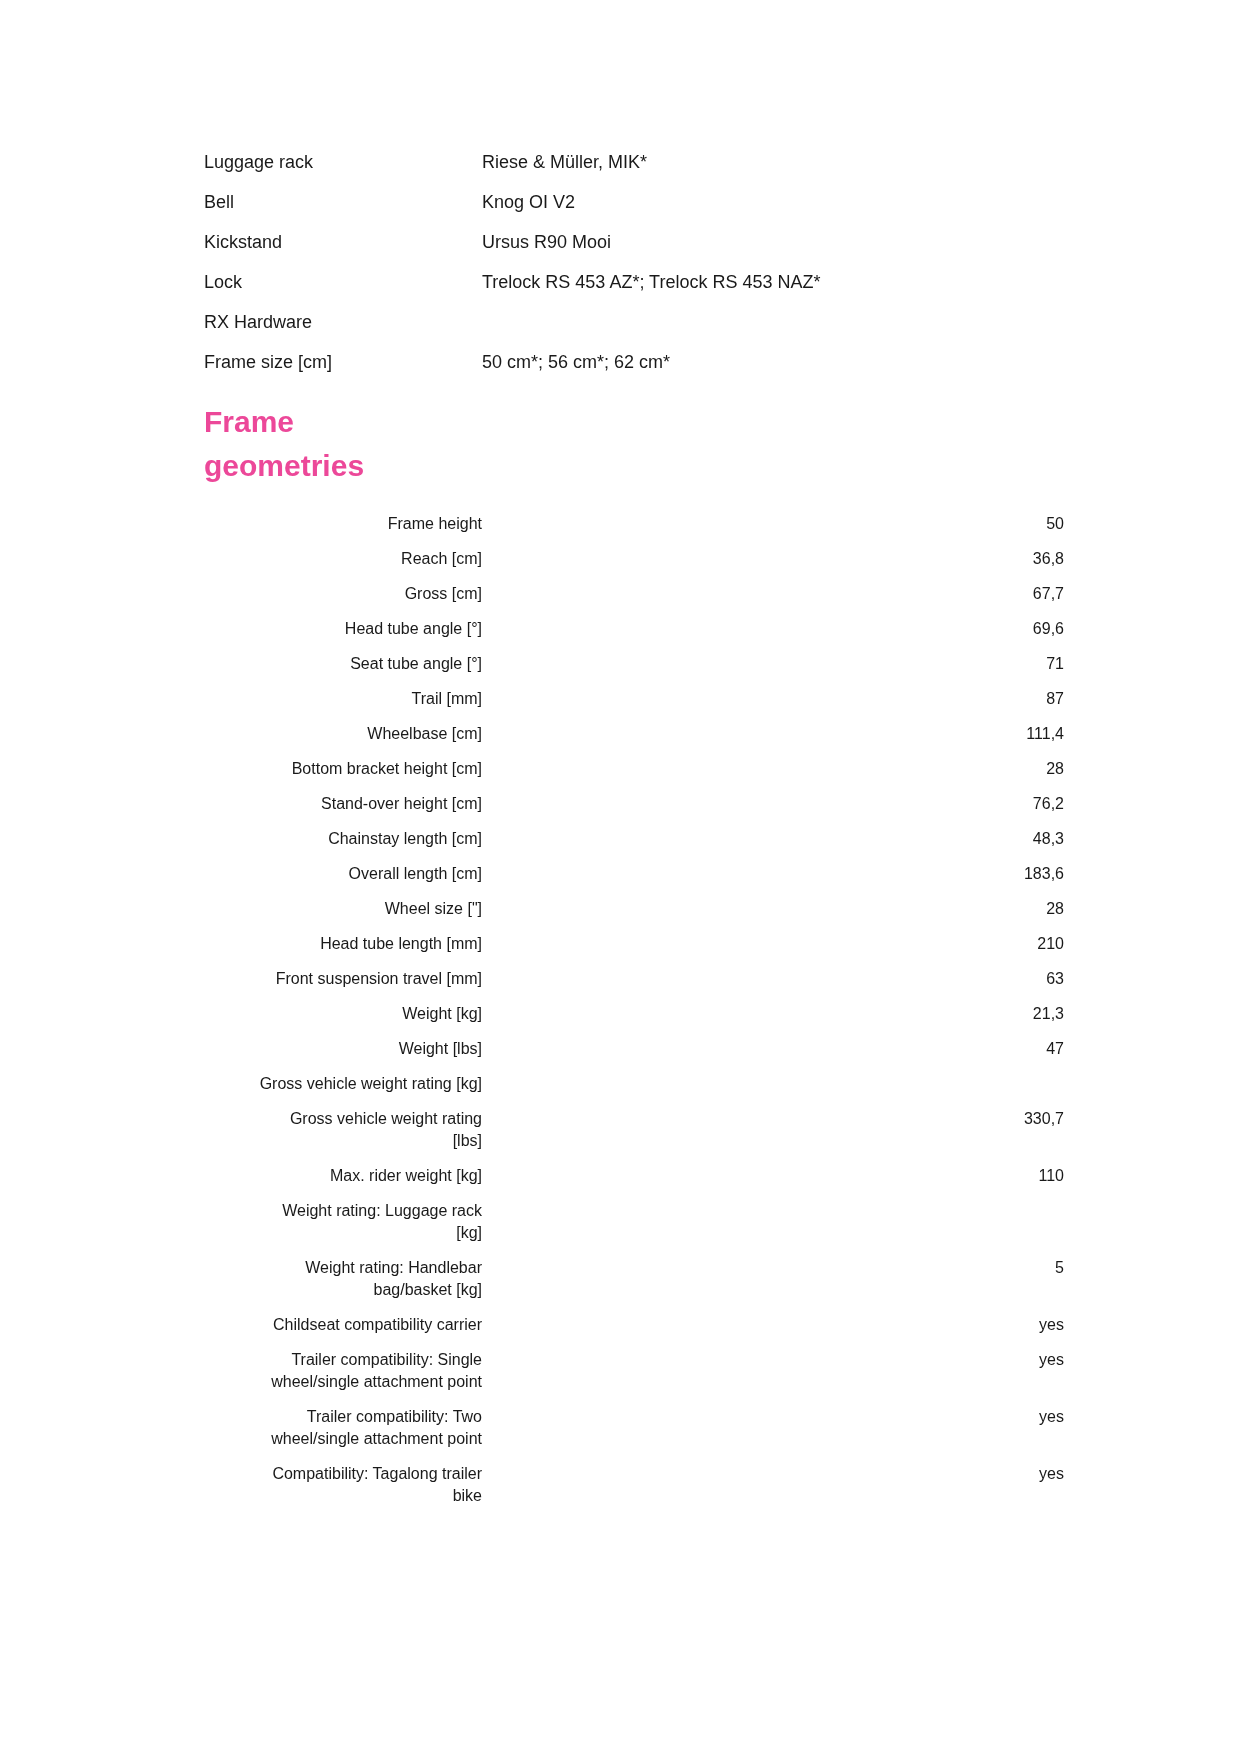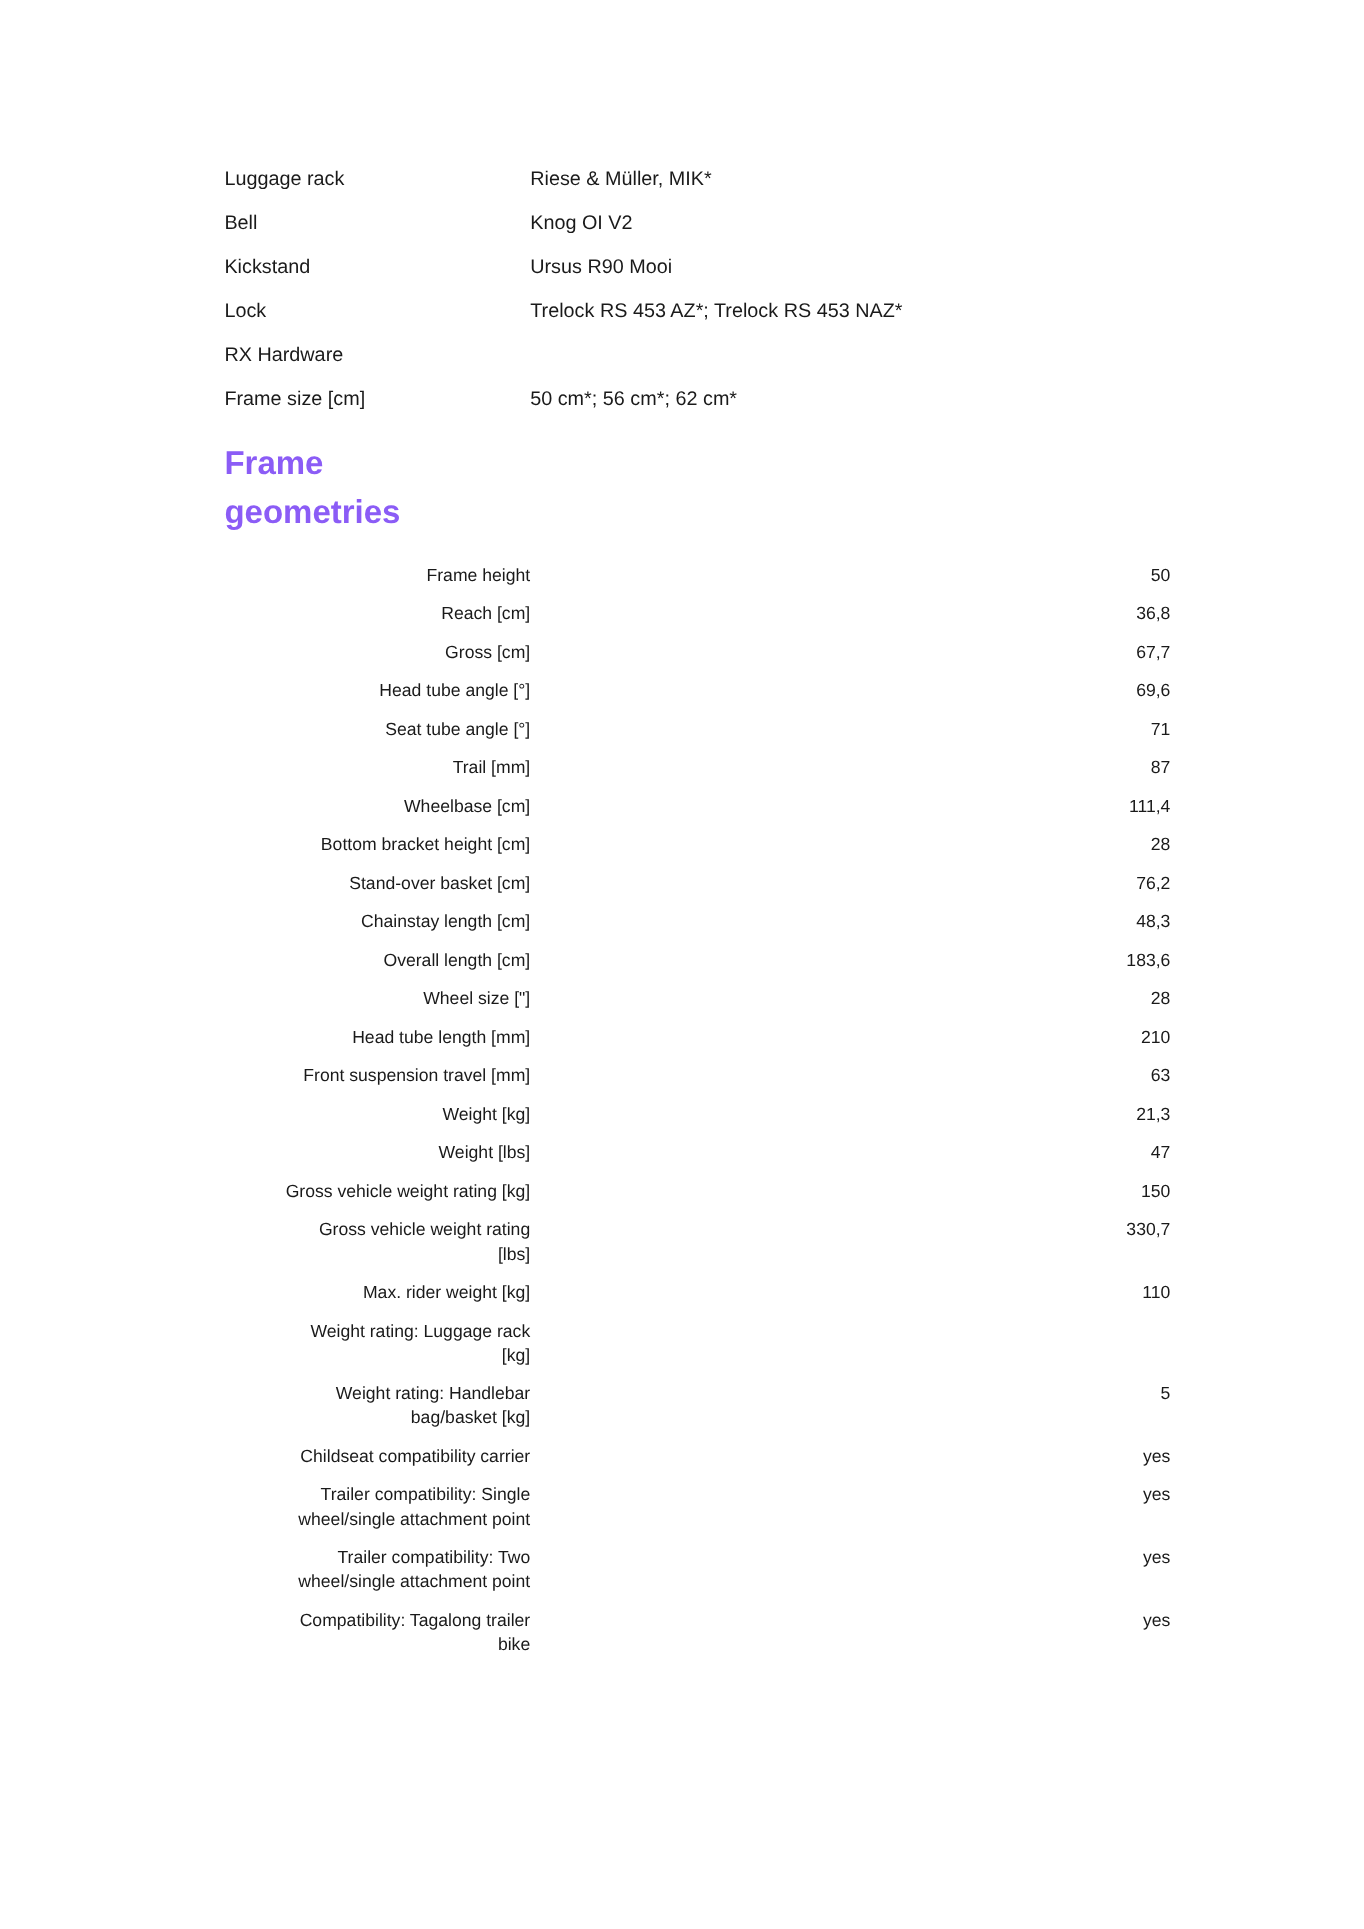--- a/index.html
+++ b/index.html
@@ -32,21 +32,21 @@
     align-items: start;
   }
   .spec-label, .spec-value {
     white-space: pre-line;
   }
   
   .heading {
     font-size: 30px;
     line-height: 44px;
     font-weight: bold;
-    color: #8b5cf6;
+    color: #ec4899;
     margin: 18px 0 18px 0;
     white-space: pre-line;
     letter-spacing: 0;
   }
   
   .geo-row {
     display: grid;
     grid-template-columns: 278px auto;
     font-size: 16px;
     line-height: 22px;
@@ -134,21 +134,21 @@
     <div class="geo-label">Wheelbase [cm]</div>
     <div class="geo-value">111,4</div>
   </div>
 
   <div class="geo-row">
     <div class="geo-label">Bottom bracket height [cm]</div>
     <div class="geo-value">28</div>
   </div>
 
   <div class="geo-row">
-    <div class="geo-label">Stand-over basket [cm]</div>
+    <div class="geo-label">Stand-over height [cm]</div>
     <div class="geo-value">76,2</div>
   </div>
 
   <div class="geo-row">
     <div class="geo-label">Chainstay length [cm]</div>
     <div class="geo-value">48,3</div>
   </div>
 
   <div class="geo-row">
     <div class="geo-label">Overall length [cm]</div>
@@ -175,21 +175,20 @@
     <div class="geo-value">21,3</div>
   </div>
 
   <div class="geo-row">
     <div class="geo-label">Weight [lbs]</div>
     <div class="geo-value">47</div>
   </div>
 
   <div class="geo-row">
     <div class="geo-label">Gross vehicle weight rating [kg]</div>
-    <div class="geo-value">150</div>
   </div>
 
   <div class="geo-row">
     <div class="geo-label">Gross vehicle weight rating
 [lbs]</div>
     <div class="geo-value">330,7</div>
   </div>
 
   <div class="geo-row">
     <div class="geo-label">Max. rider weight [kg]</div>

